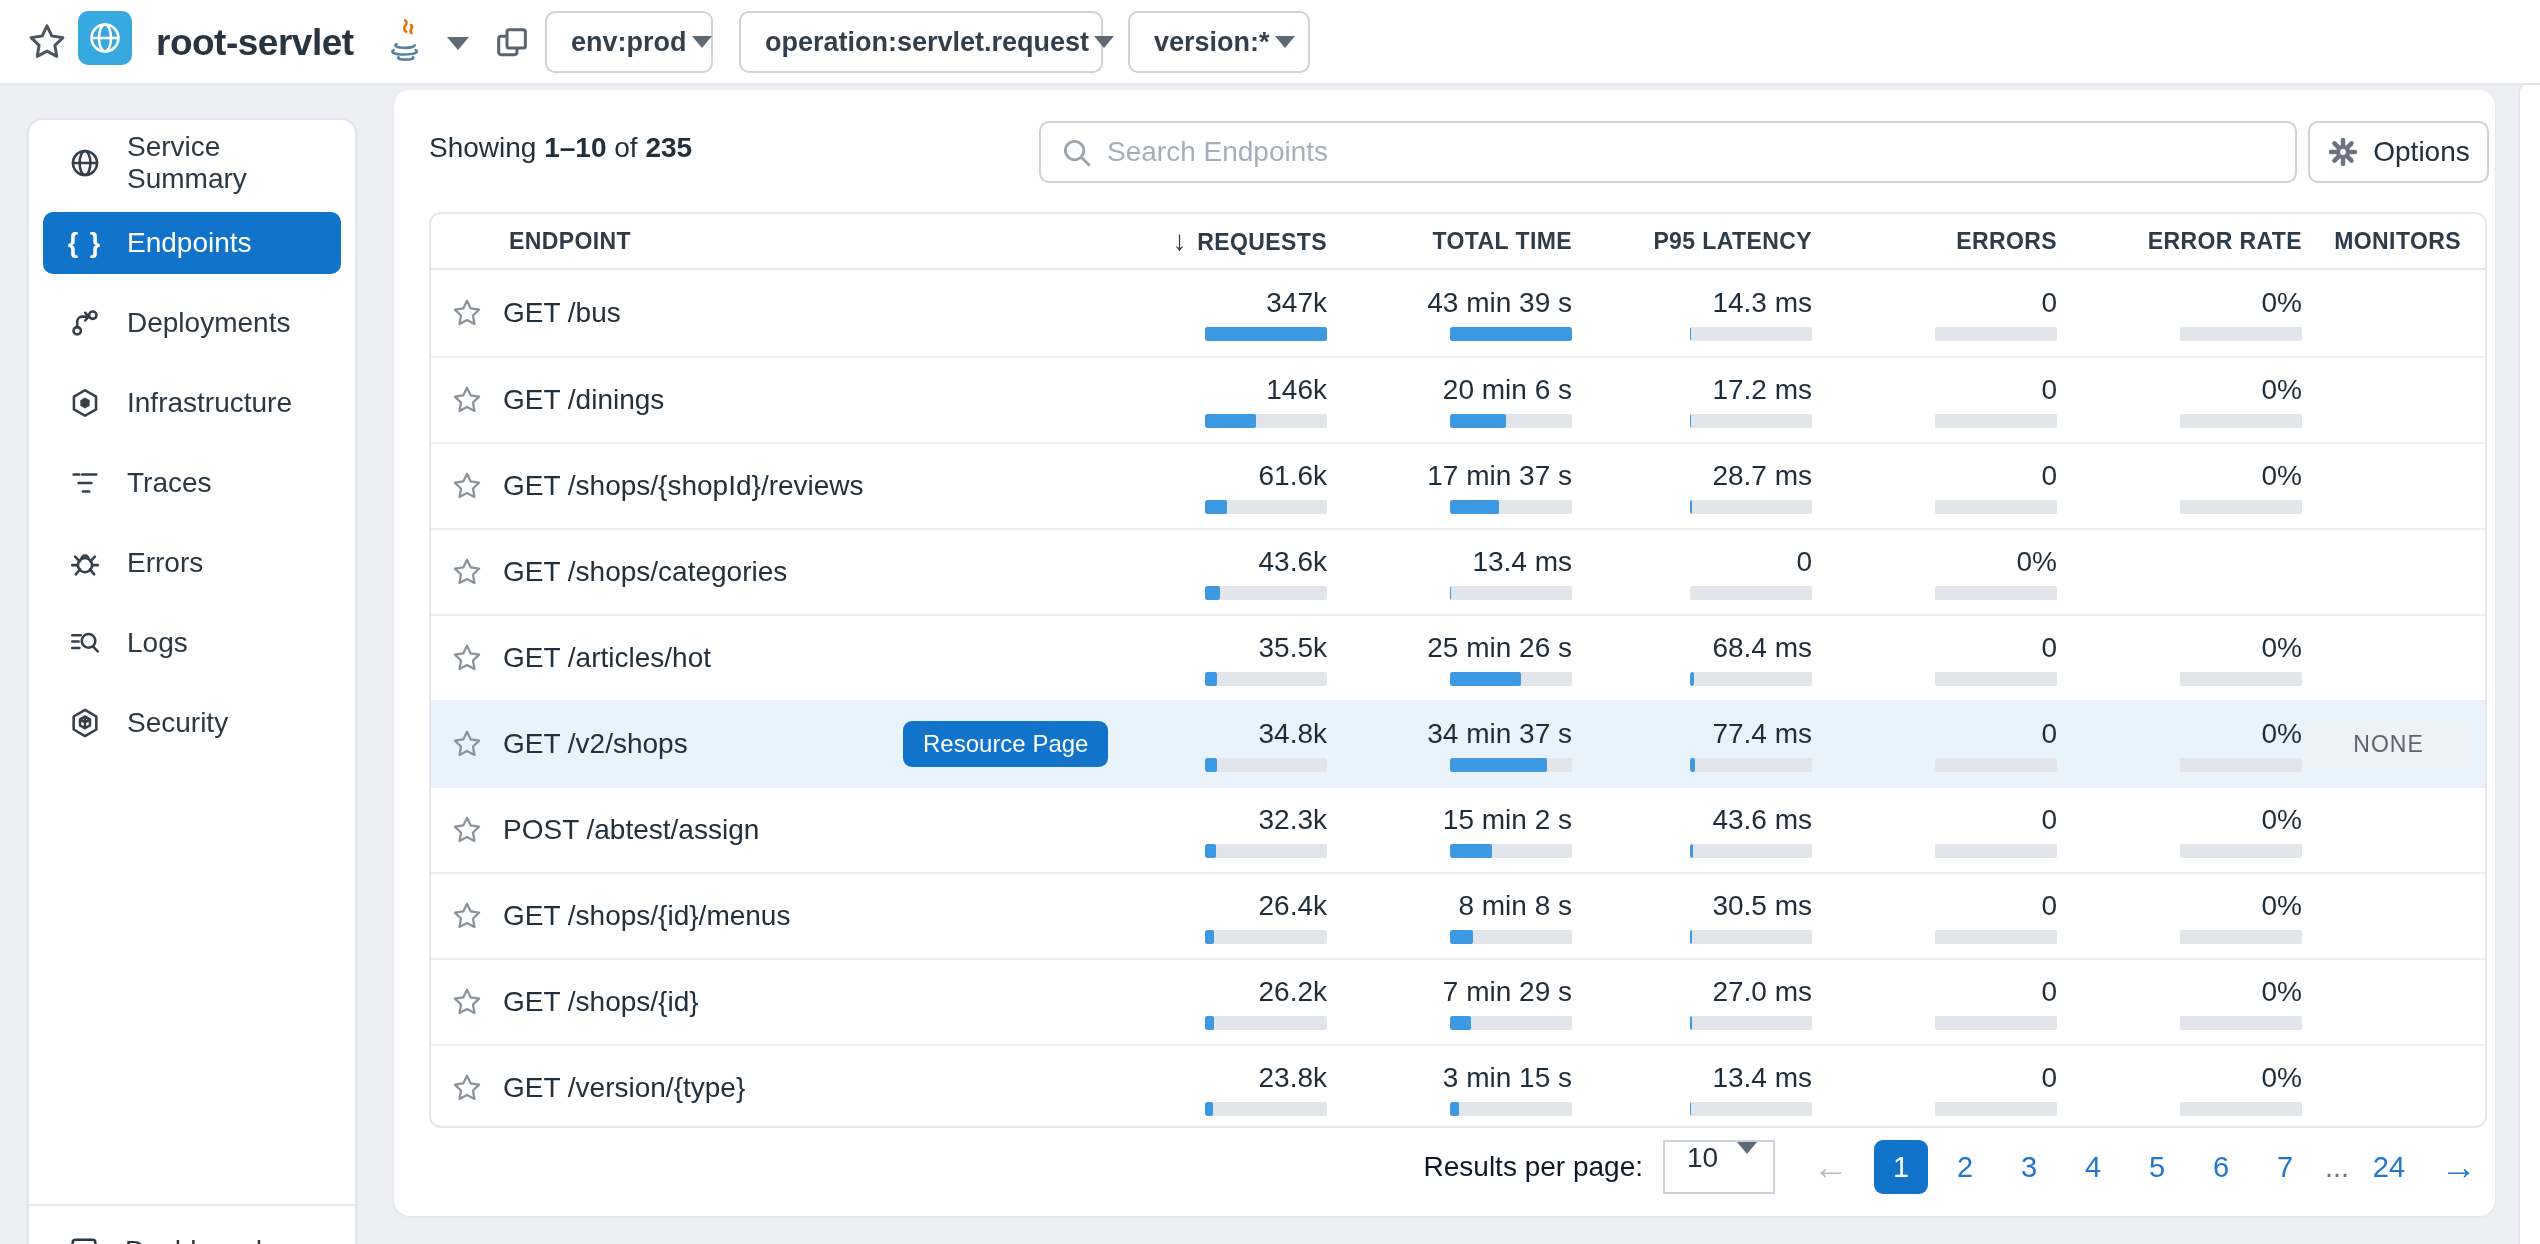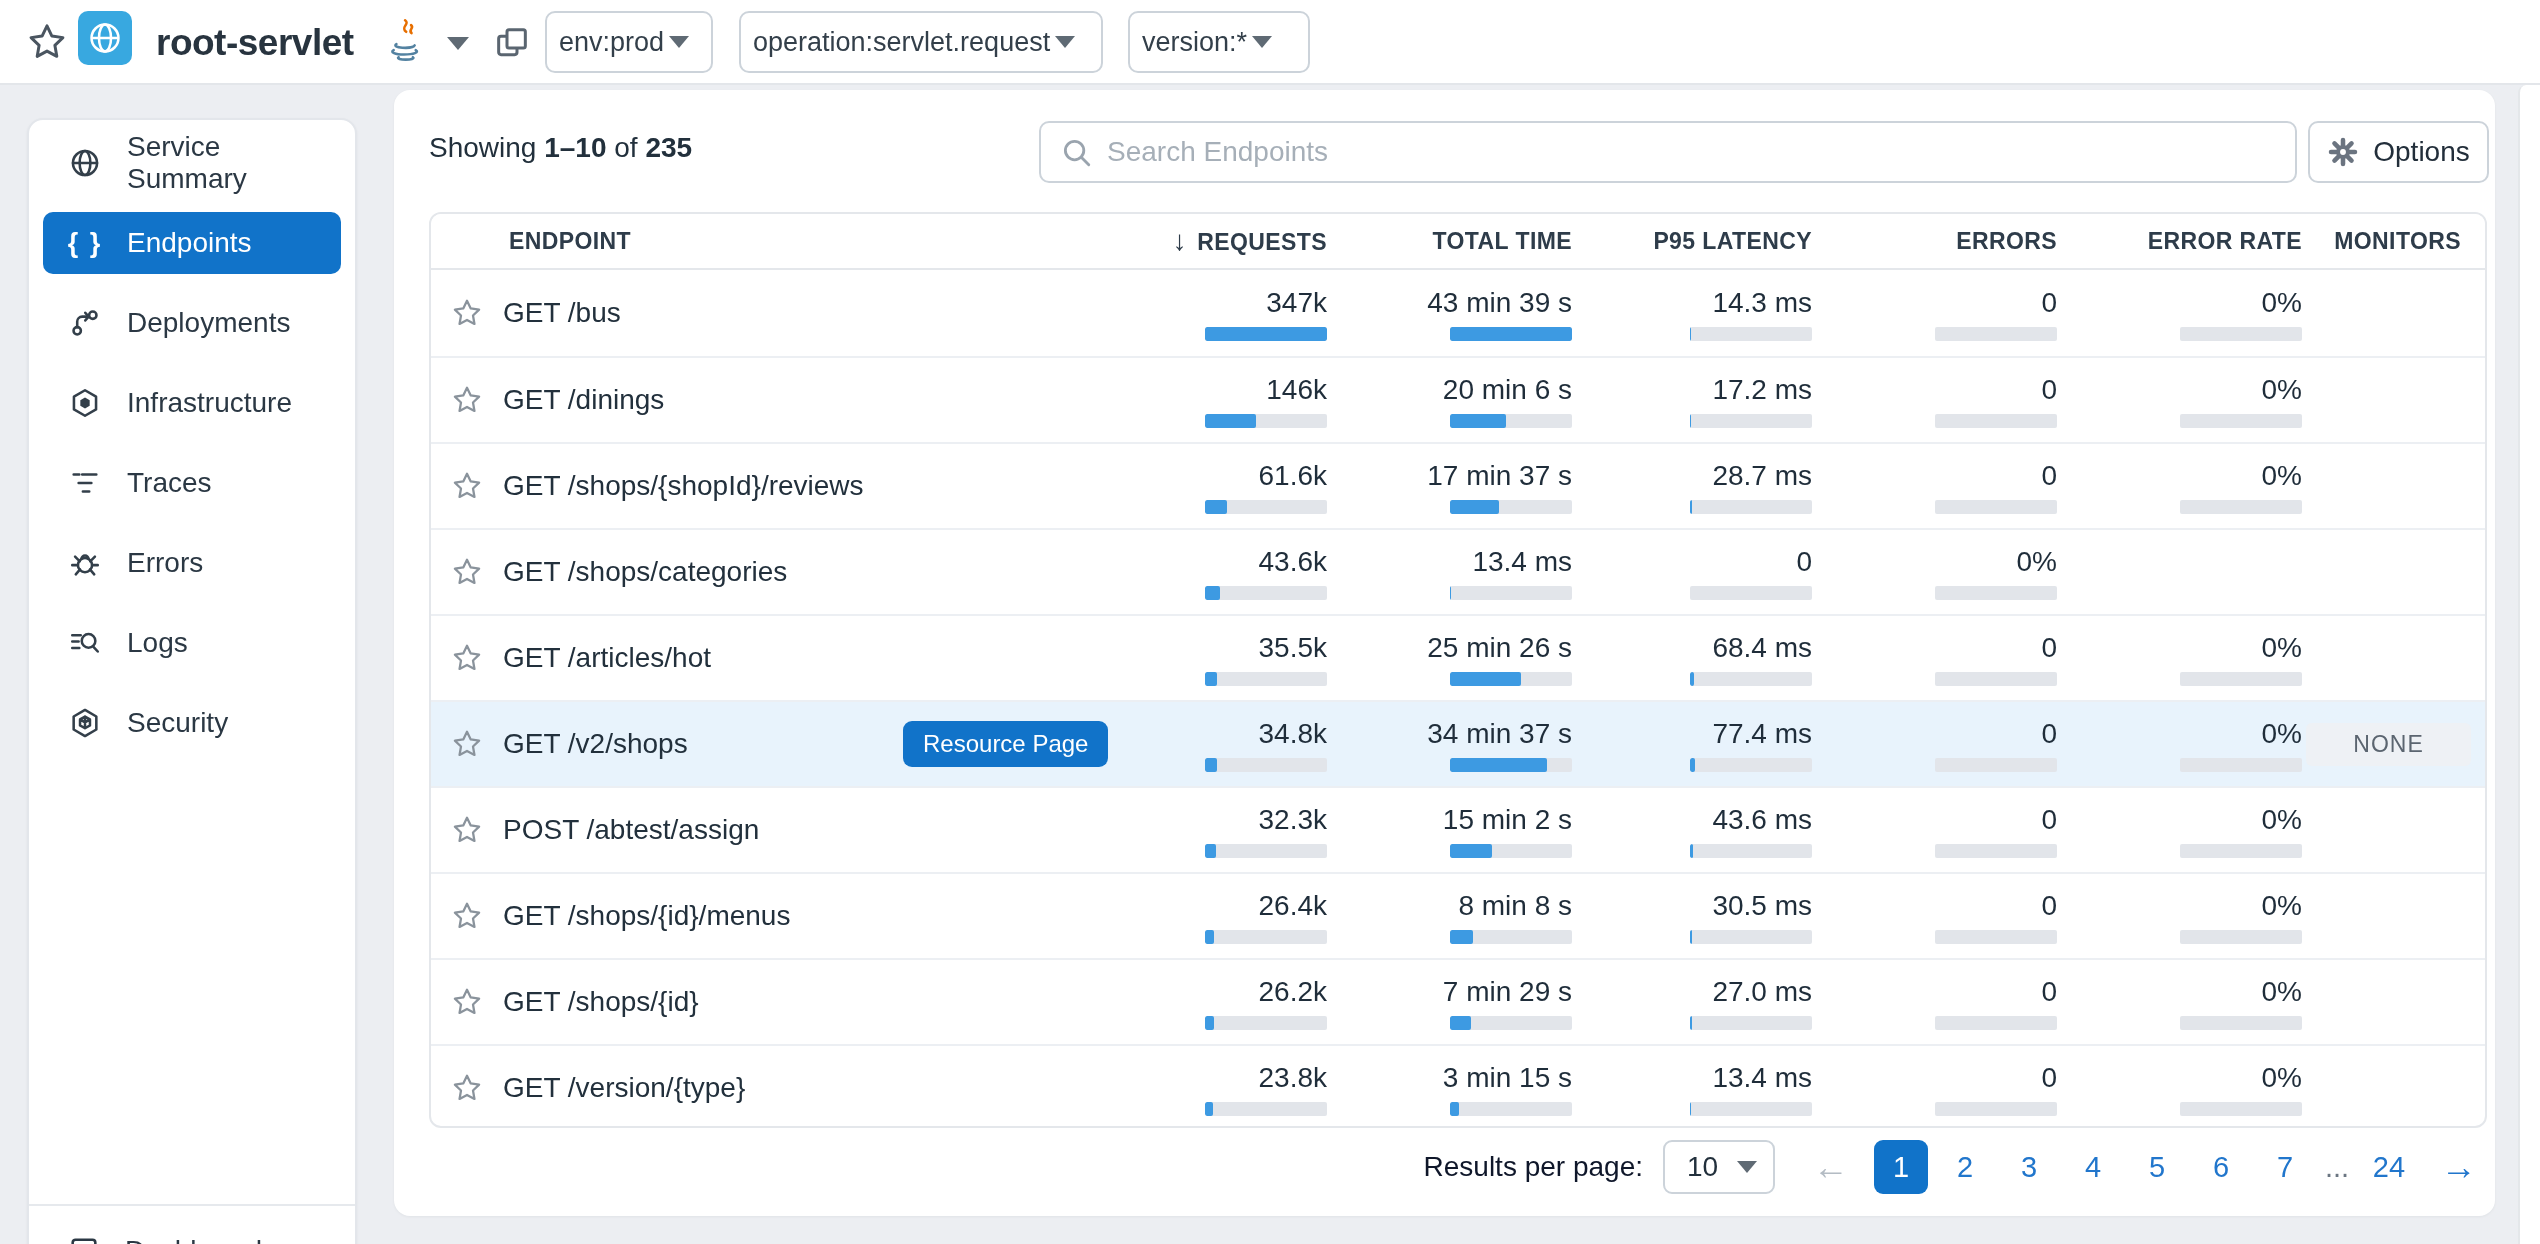--- a/index.html
+++ b/index.html
@@ -8,21 +8,21 @@
   .page { position:relative; width:2540px; height:1244px; overflow:hidden; }
 
   
   .topbar { position:absolute; left:0; top:0; width:2540px; height:85px; background:#fff; border-bottom:2px solid #e3e6ea; z-index:5; }
   .fav-star { position:absolute; left:26px; top:21px; width:42px; height:42px; cursor:pointer; }
   .globe-btn { position:absolute; left:78px; top:11px; width:54px; height:54px; background:#38a8e0; border-radius:10px; display:flex; align-items:center; justify-content:center; }
   .svc-title { position:absolute; left:156px; top:22px; font-size:37px; font-weight:700; color:#28343f; letter-spacing:-0.5px; }
   .java-icon { position:absolute; left:382px; top:17px; width:44px; height:50px; }
   .title-caret { position:absolute; left:447px; top:37px; width:0; height:0; border-left:11px solid transparent; border-right:11px solid transparent; border-top:13px solid #5f6a74; cursor:pointer; }
   .copy-btn { position:absolute; left:492px; top:23px; width:40px; height:40px; cursor:pointer; }
-  .filter-pill { position:absolute; top:11px; height:62px; background:#fff; border:2px solid #ccd3da; border-radius:10px; display:flex; align-items:center; padding:0 20px 0 12px; font-size:27px; color:#333f4a; cursor:pointer; gap:5px; }
+  .filter-pill { position:absolute; top:11px; height:62px; background:#fff; border:2px solid #ccd3da; border-radius:10px; display:flex; align-items:center; padding:0 20px 0 24px; font-size:27px; color:#333f4a; cursor:pointer; gap:5px;font-weight:bold; }
   .pill-caret { width:0; height:0; border-left:10px solid transparent; border-right:10px solid transparent; border-top:12px solid #5f6a74; }
   .pill-env { left:545px; width:168px; }
   .pill-op  { left:739px; width:364px; }
   .pill-ver { left:1128px; width:182px; }
 
   
   .sidebar { position:absolute; left:27px; top:118px; width:330px; height:1200px; background:#fff; border:2px solid #e3e6eb; border-radius:16px; box-shadow:0 1px 3px rgba(20,30,40,.05); }
   .side-list { padding:12px 10px 0 10px; }
   .side-item { display:flex; align-items:center; gap:24px; height:62px; margin:0 4px 18px 4px; padding-left:24px; border-radius:10px; font-size:28px; color:#2b3844; font-weight:500; cursor:pointer; }
   .side-item .sicon { width:36px; height:36px; display:flex; align-items:center; justify-content:center; color:#333f4a; flex:0 0 36px; }
@@ -62,21 +62,21 @@
   .metric .val { font-size:28px; color:#1f2d3a; white-space:nowrap; }
   .metric .bar { width:122px; height:14px; background:#e2e5ea; border-radius:2px; overflow:hidden; }
   .metric .fill { display:block; height:100%; background:#3d9ae2; border-radius:2px; }
   .monitors-cell { display:flex; justify-content:flex-end; padding-right:14px; }
   .none-badge { background:#edeff3; color:#5b6570; font-size:23px; font-weight:400; letter-spacing:1px; padding:8px 0; width:165px; text-align:center; border-radius:6px; }
   .trow.hl .none-badge { background:#eef1f5; }
 
   
   .pagination { position:absolute; left:35px; right:12px; top:1042px; height:70px; display:flex; align-items:center; justify-content:flex-end; gap:14px; }
   .rpp-label { font-size:28px; color:#0f172a; margin-right:6px; }
-  .rpp-select { width:112px; height:54px; border:2px solid #ccd3da; border-radius:9px; display:flex; align-items:center; justify-content:space-between; padding:0 16px 0 22px; font-size:28px; color:#22303c; cursor:pointer; margin-right:18px; }
+  .rpp-select { width:112px; height:54px; border:2px solid #ccd3da; border-radius:1px; display:flex; justify-content:space-between; padding:0 16px 0 22px; font-size:28px; color:#22303c; cursor:pointer; margin-right:18px; }
   .pg-arrow { font-size:36px; line-height:1; padding:0 6px; cursor:pointer; }
   .pg-arrow.prev { color:#b4bcc4; }
   .pg-arrow.next { color:#2176cc; }
   .pages { display:flex; align-items:center; }
   .pg { min-width:54px; height:54px; display:flex; align-items:center; justify-content:center; font-size:29px; color:#2176cc; border-radius:9px; cursor:pointer; margin:0 5px; }
   .pg.active { background:#1173c9; color:#fff; }
   .pg.ellipsis { color:#6b7682; cursor:default; min-width:30px; }
 
   
   .right-strip { position:absolute; left:2518px; top:85px; width:22px; height:1159px; background:#fff; border-left:2px solid #e4e7ea; border-top-left-radius:8px; }

